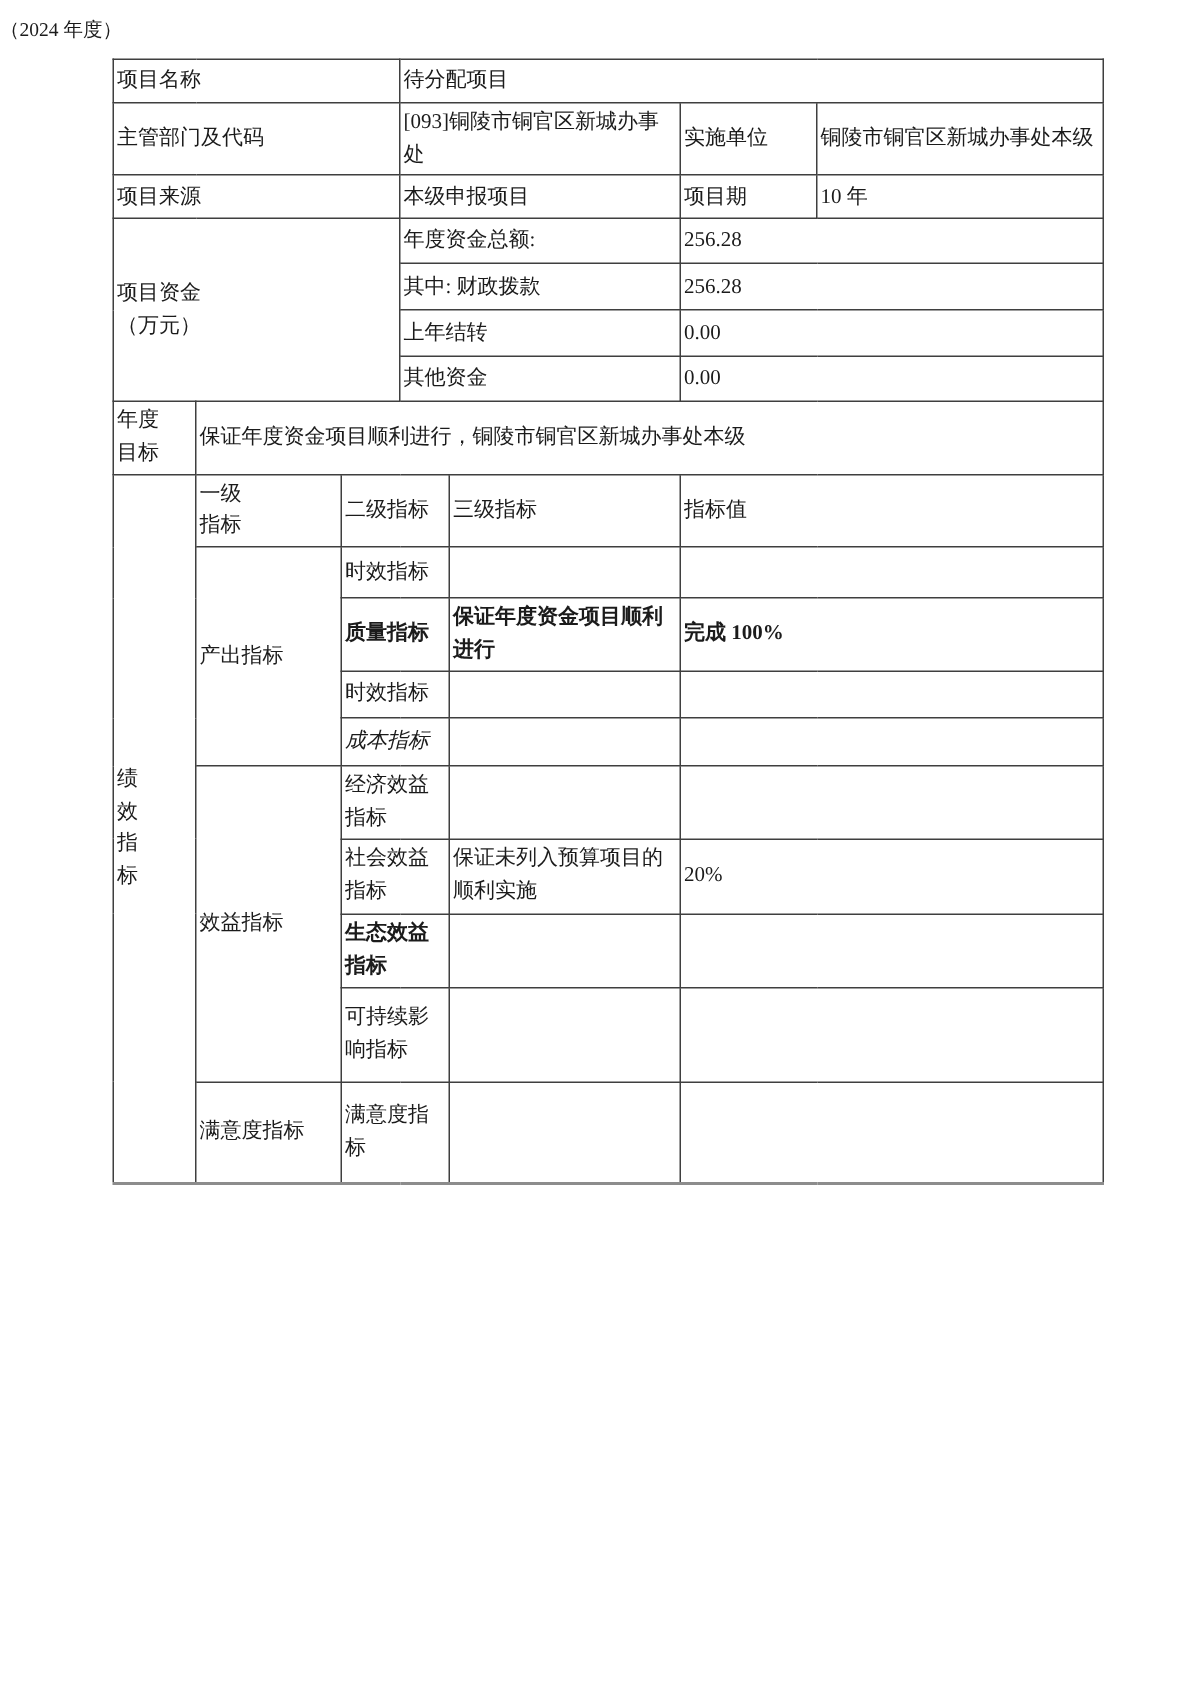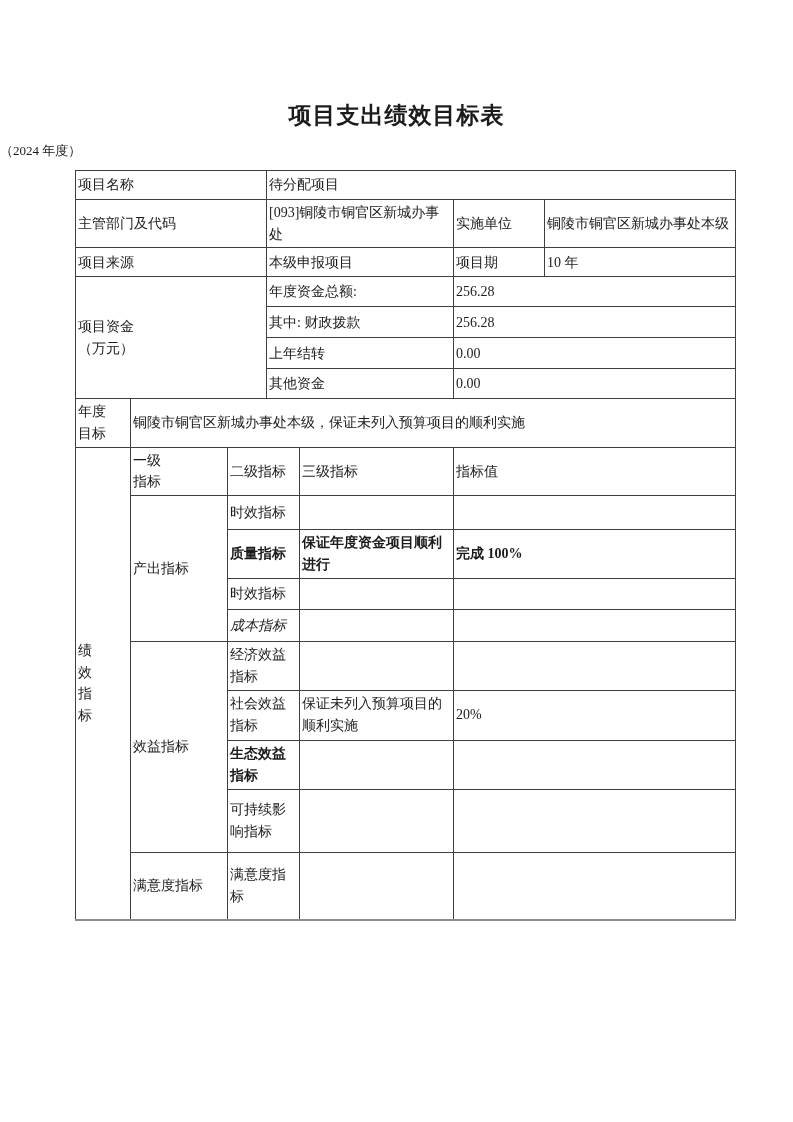--- a/index.html
+++ b/index.html
@@ -64,21 +64,20 @@
   tr.h49 { height: 49px; font-weight: bold; }
   tr.h50 { height: 50px; }
   tr.h52 { height: 68px; }
   tr.h63 { height: 63px; }
 </style>
 </head>
 <body>
 
 <div class="page">
 
-  <h1 class="doc-title">项目支出绩效目标表</h1>
   <div class="doc-subtitle">（2024 年度）</div>
 
   <table class="tgt">
     <colgroup>
       <col style="width:55px">
         <col style="width:97px">
         <col style="width:39px">
       <col style="width:33px">
         <col style="width:154px">
         <col style="width:91px">
@@ -120,21 +119,21 @@
       <td colspan="2" class="right">0.00</td>
     </tr>
     <tr class="h30">
       <td colspan="2">其他资金</td>
       <td colspan="2" class="right">0.00</td>
     </tr>
 
     <tr class="h48">
       <td>年度
 目标</td>
-      <td colspan="6" class="left">铜陵市铜官区新城办事处本级，保证未列入预算项目的顺利实施</td>
+      <td colspan="6" class="left">保证年度资金项目顺利进行，铜陵市铜官区新城办事处本级</td>
     </tr>
 
     <tr class="h48">
       <td rowspan="10" class="vside">绩
 效
 指
 标</td>
       <td>一级
 指标</td>
       <td colspan="2">二级指标</td>

